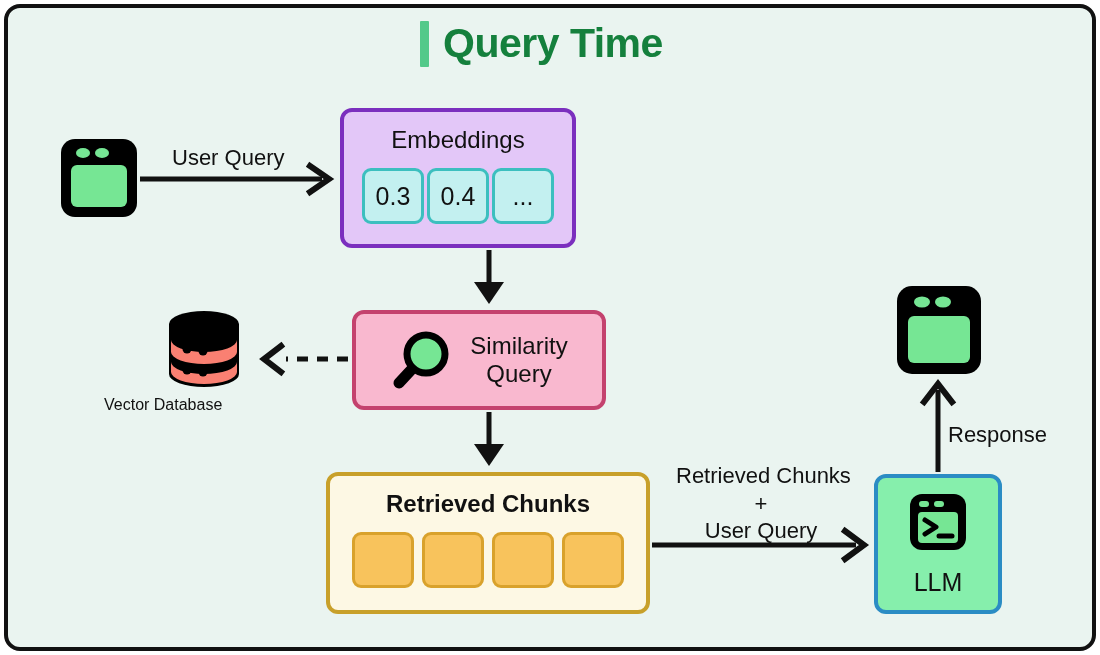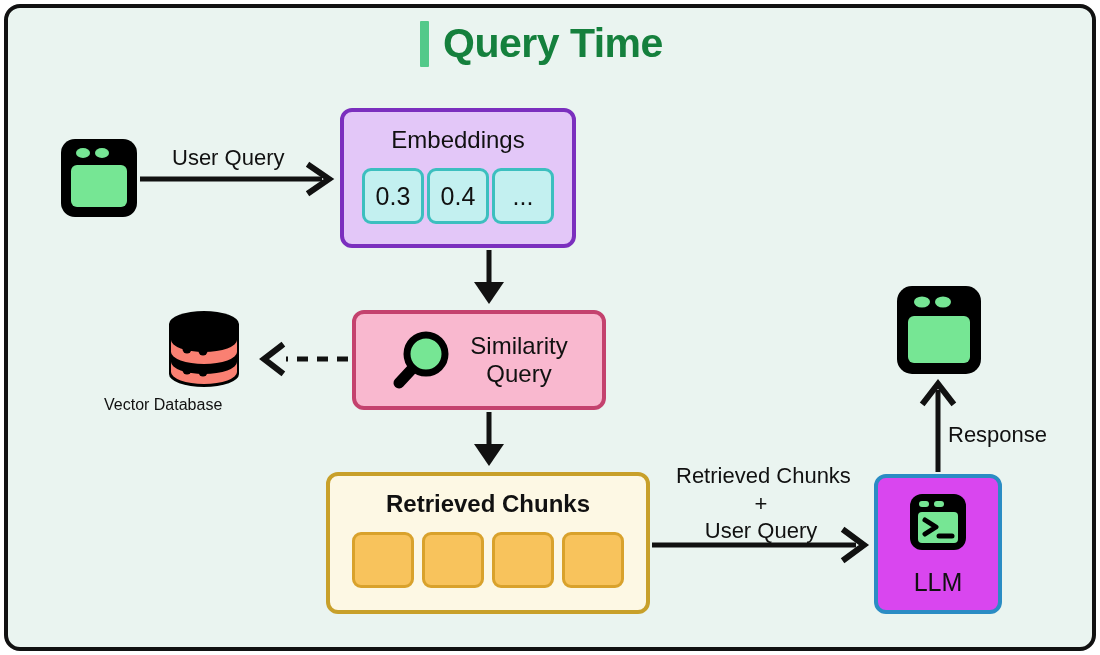--- a/index.html
+++ b/index.html
@@ -156,21 +156,21 @@
     border-radius: 9px;
     box-sizing: border-box;
   }
 
   
   .llm {
     left: 874px;
     top: 474px;
     width: 128px;
     height: 140px;
-    background: #d946ef;
+    background: #86efac;
     border: 4px solid #2b8cc4;
     border-radius: 12px;
     justify-content: center;
     gap: 16px;
   }
   .llm .node-title {
     font-size: 25px;
     color: #111111;
   }
 

